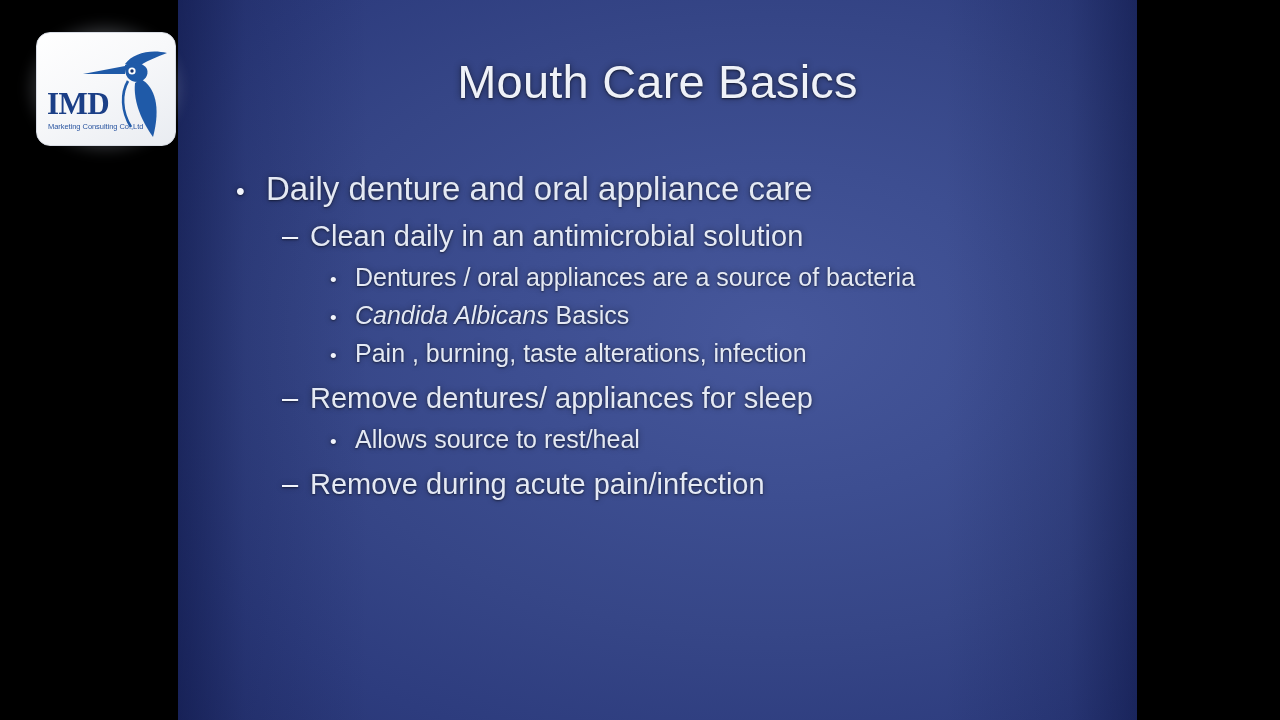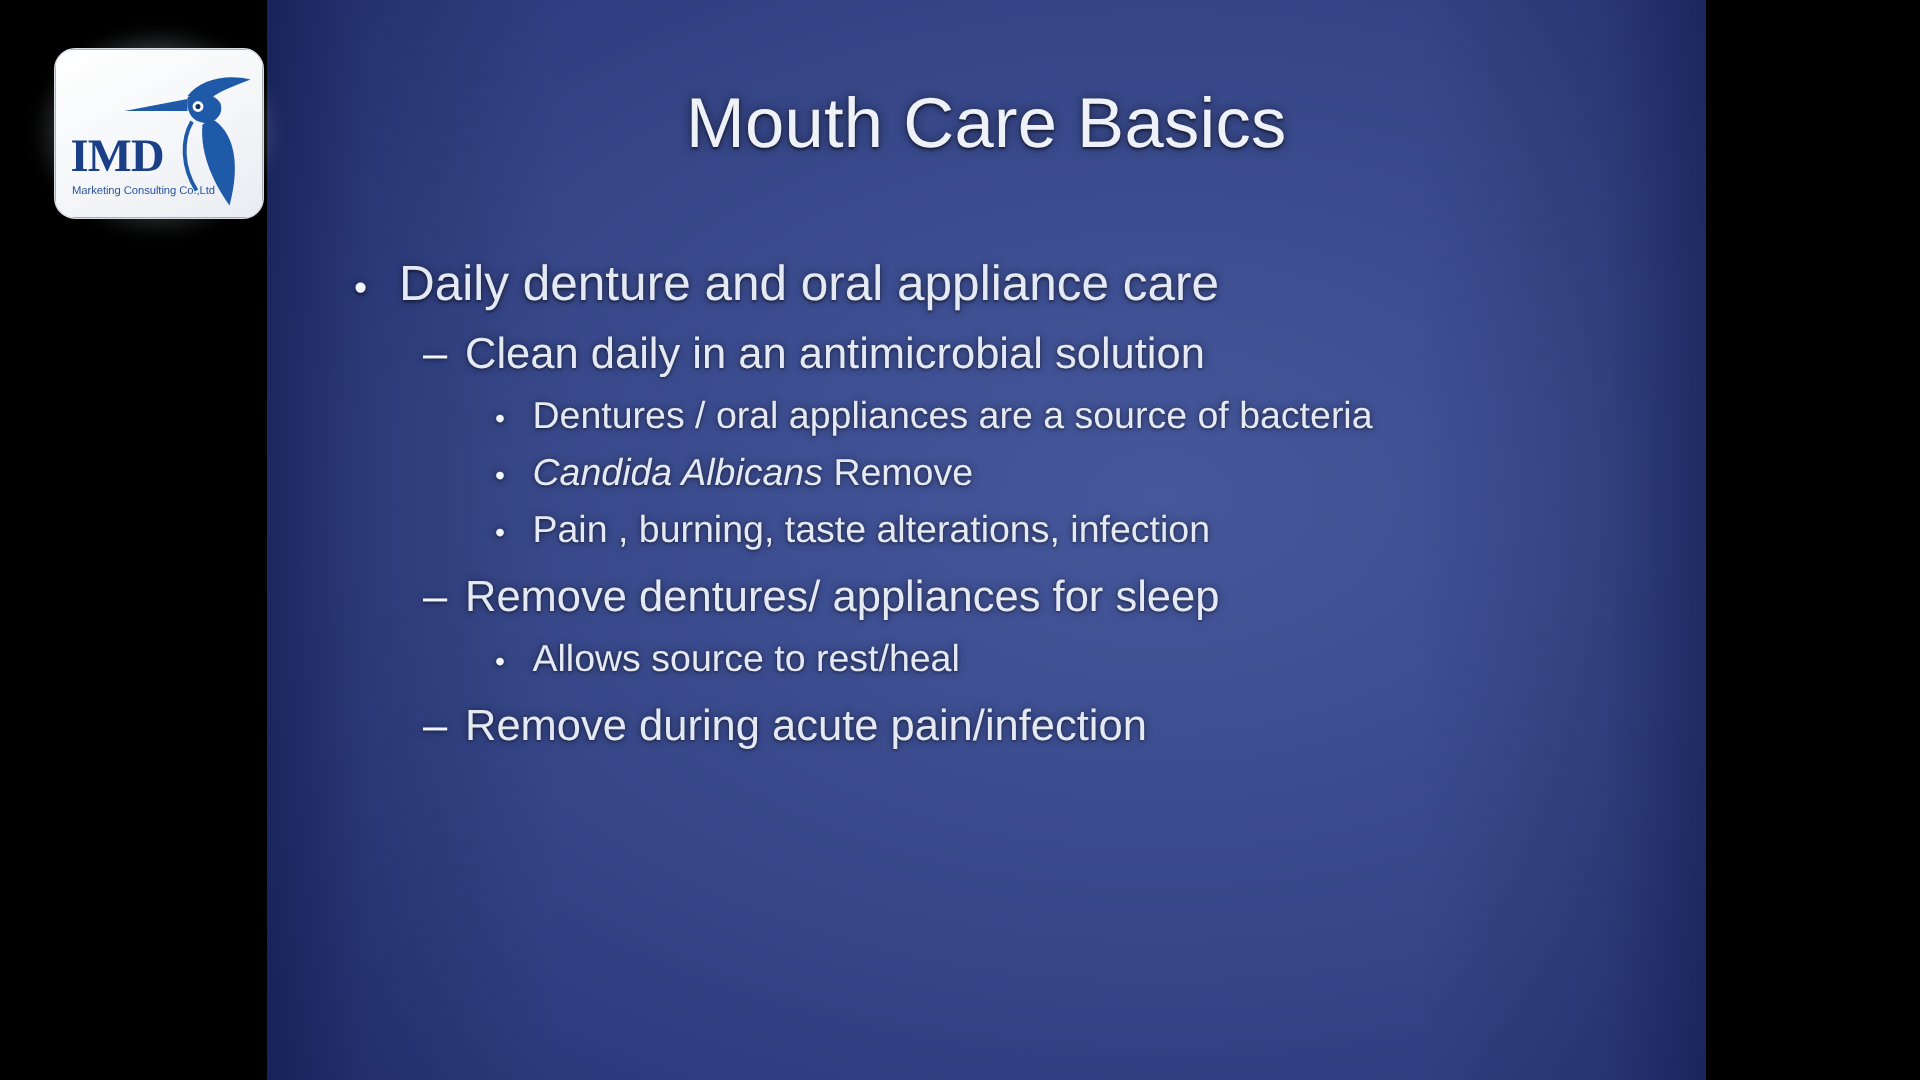--- a/index.html
+++ b/index.html
@@ -211,21 +211,21 @@
         <span class="bullet-text">Clean daily in an antimicrobial solution</span>
       </div>
 
       <div class="bullet-row lvl3" id="row-l3-a">
         <span class="bullet-mark">•</span>
         <span class="bullet-text">Dentures / oral appliances are a source of bacteria</span>
       </div>
 
       <div class="bullet-row lvl3" id="row-l3-b">
         <span class="bullet-mark">•</span>
-        <span class="bullet-text"><span class="it">Candida Albicans</span><span> Remove</span></span>
+        <span class="bullet-text"><span class="it">Candida Albicans</span><span> Basics</span></span>
       </div>
 
       <div class="bullet-row lvl3" id="row-l3-c">
         <span class="bullet-mark">•</span>
         <span class="bullet-text">Pain , burning, taste alterations, infection</span>
       </div>
 
       <div class="bullet-row lvl2" id="row-l2-b">
         <span class="bullet-mark">–</span>
         <span class="bullet-text">Remove dentures/ appliances for sleep</span>

